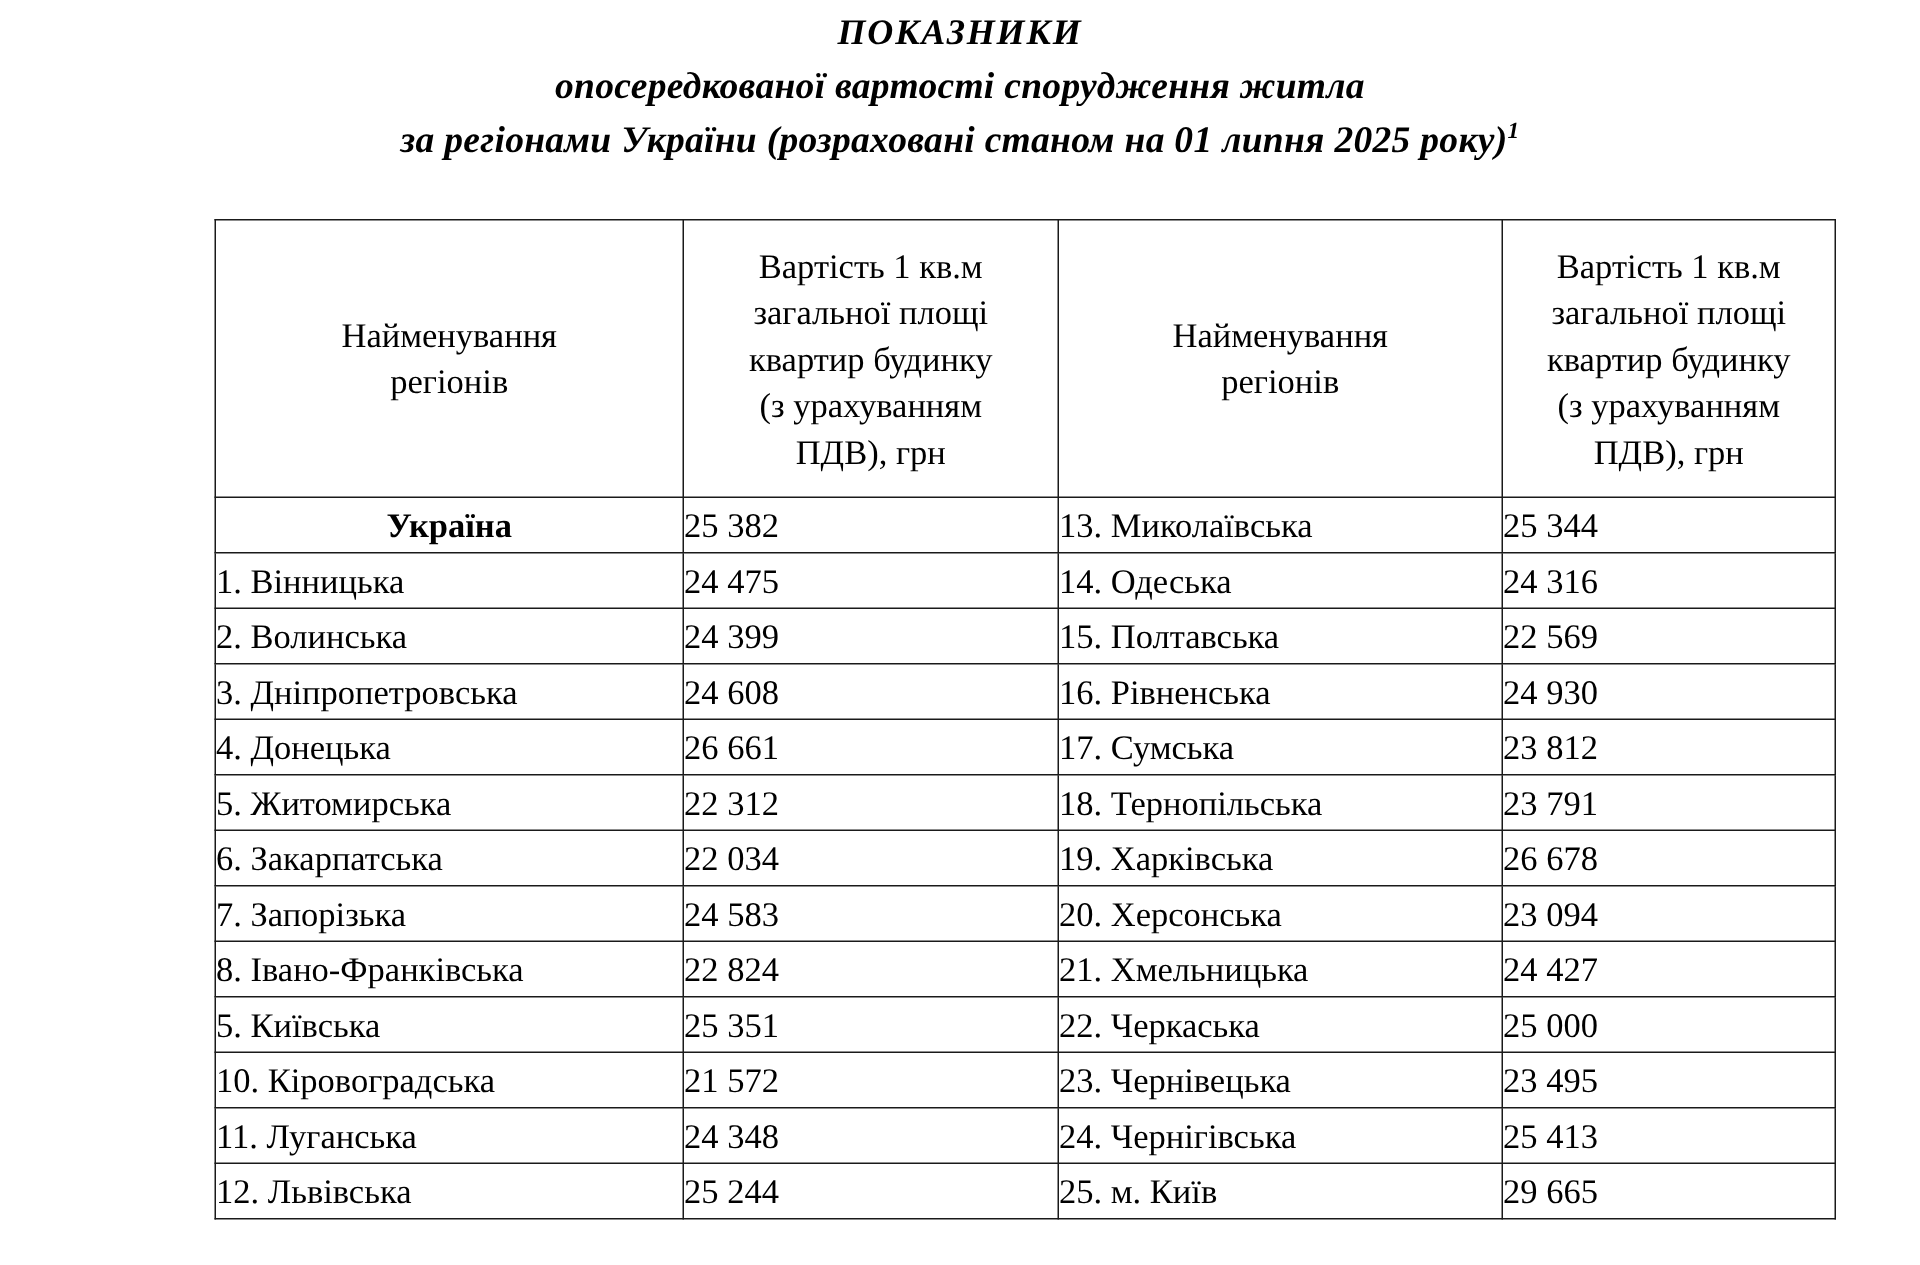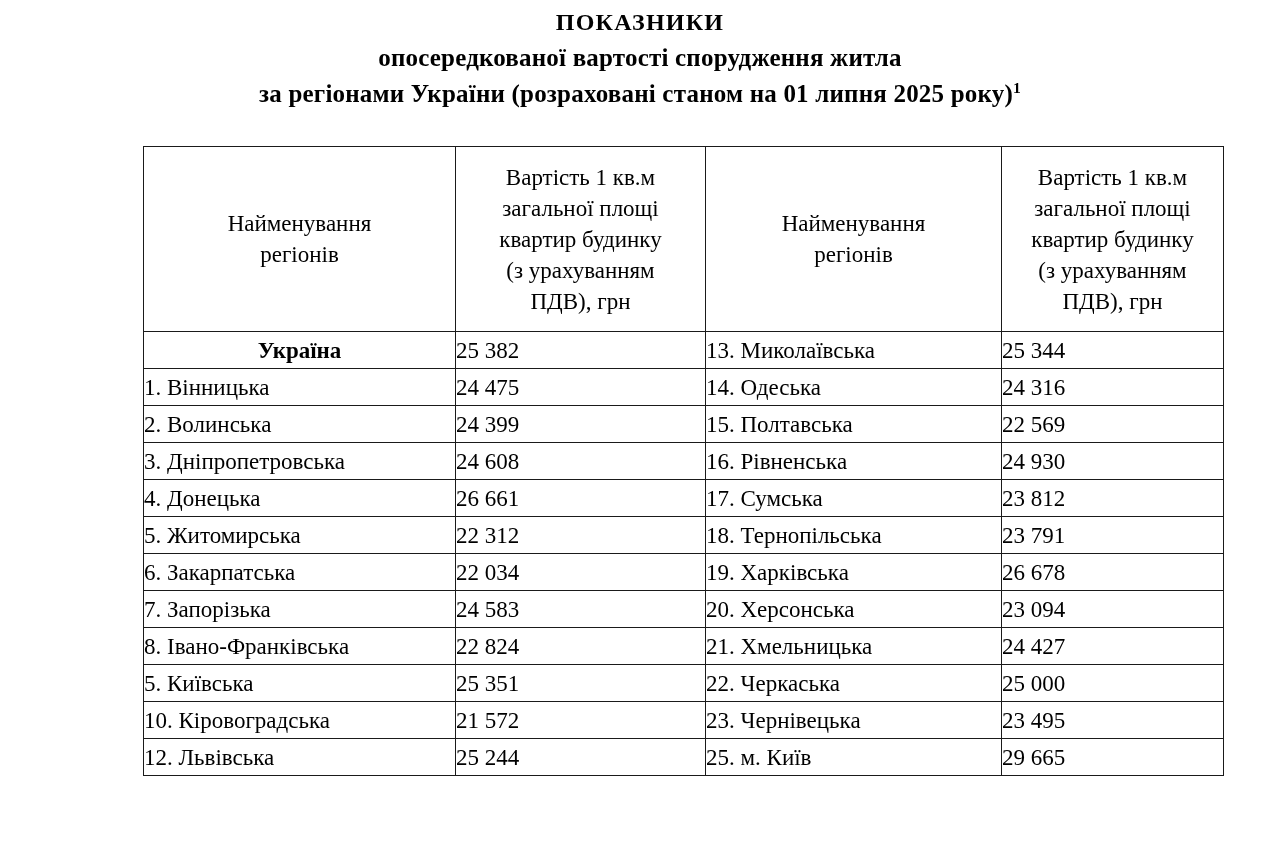--- a/index.html
+++ b/index.html
@@ -31,20 +31,21 @@
     top: 4px;
     width: 1280px;
     text-align: center;
   }
   .title-line {
     font-weight: bold;
     font-size: 25px;
     line-height: 36px;
     letter-spacing: 0.2px;
     white-space: nowrap;
+    font-style: italic;
   }
   .title-line.l1 {
     letter-spacing: 1.2px;
     font-size: 24px;
   }
   .title-line sup {
     font-size: 0.62em;
     vertical-align: super;
     line-height: 0;
     font-weight: bold;
@@ -209,20 +210,26 @@
             <td class="region">22. Черкаська</td>
             <td class="value">25 000</td>
           </tr>
           <tr>
             <td class="region">10. Кіровоградська</td>
             <td class="value">21 572</td>
             <td class="region">23. Чернівецька</td>
             <td class="value">23 495</td>
           </tr>
           <tr>
+            <td class="region">11. Луганська</td>
+            <td class="value">24 348</td>
+            <td class="region">24. Чернігівська</td>
+            <td class="value">25 413</td>
+          </tr>
+          <tr>
             <td class="region">12. Львівська</td>
             <td class="value">25 244</td>
             <td class="region">25. м. Київ</td>
             <td class="value">29 665</td>
           </tr>
         </tbody>
     </table>
   </div>
 
 </div>

